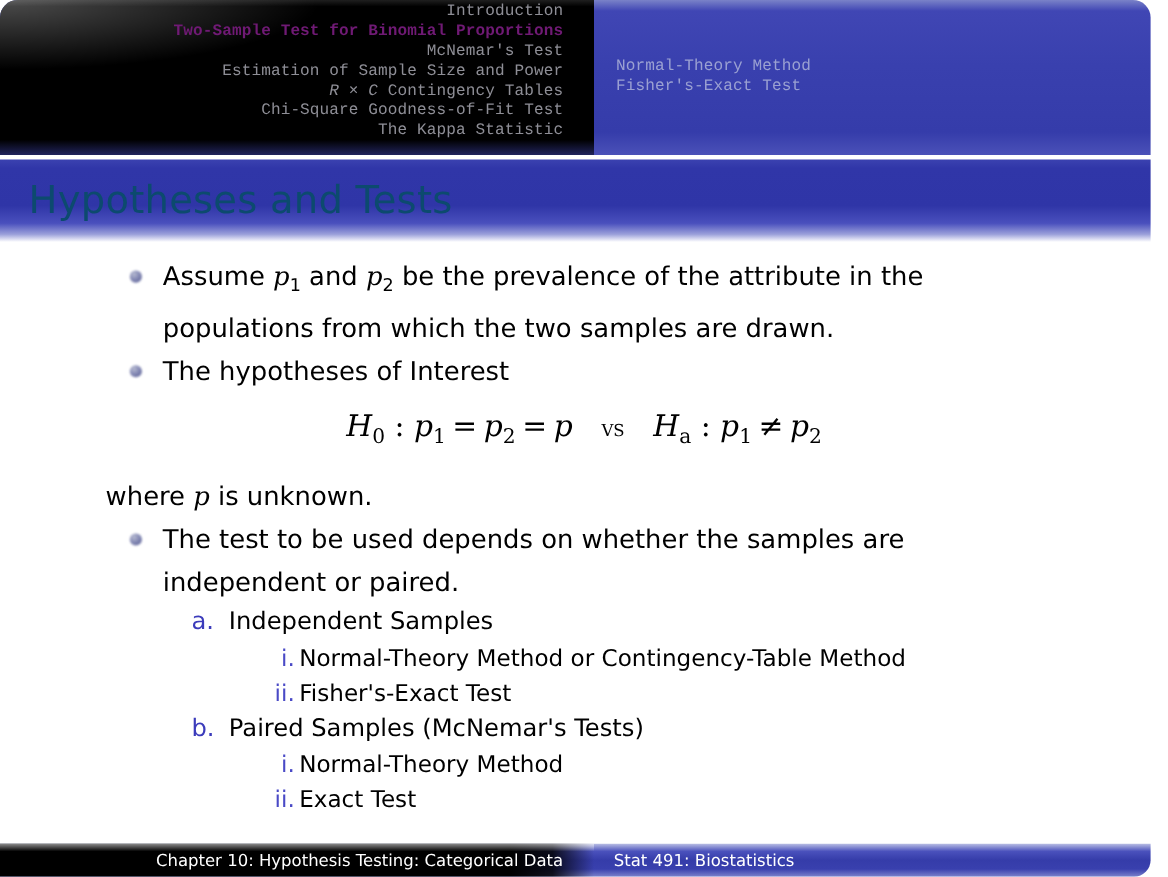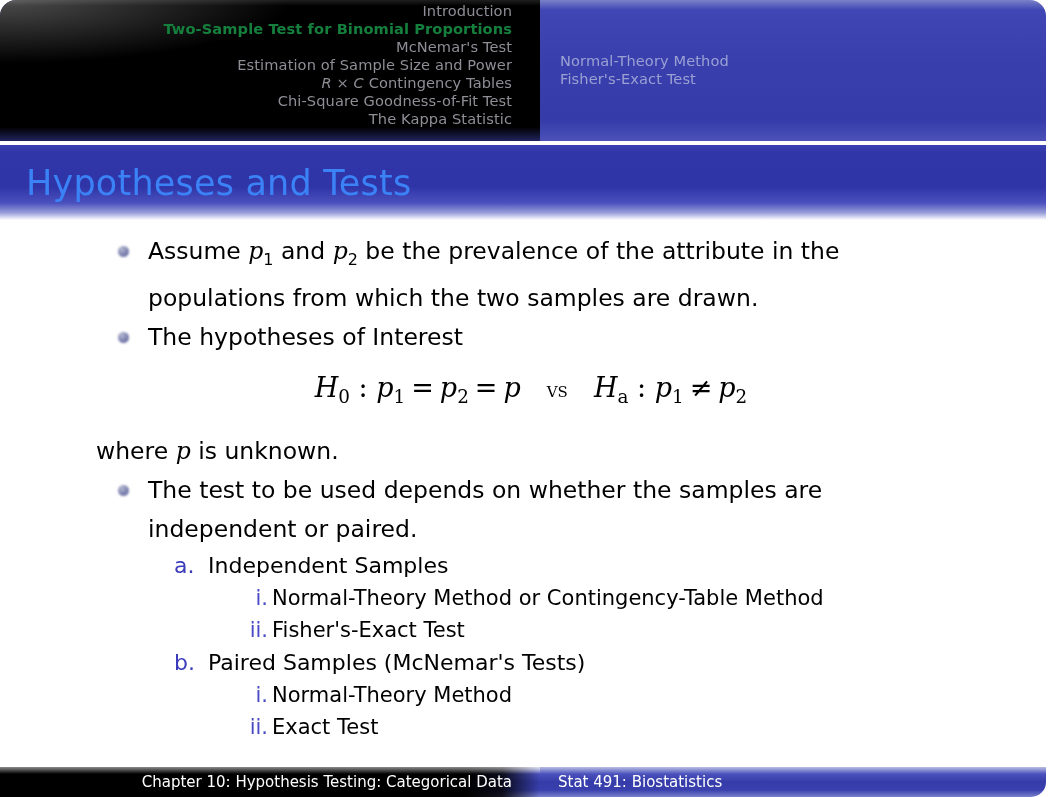--- a/index.html
+++ b/index.html
@@ -15,20 +15,21 @@
     font-family: "DejaVu Sans", sans-serif;
   }
 
   
   #header {
     position: absolute;
     left: 0;
     top: 0;
     width: 1062px;
     height: 145px;
+    font-family: Liberation Mono, monospace;
   }
   
   #header-blue {
     position: absolute;
     left: 0;
     top: 0;
     width: 1046px;
     height: 141px;
     border-top-right-radius: 16px;
     border-top-left-radius: 16px;
@@ -72,21 +73,21 @@
     width: 512px;
     text-align: right;
     font-size: 14.6px;
     line-height: 18px;
     color: #8e8e96;
     letter-spacing: 0.1px;
     white-space: nowrap;
   }
   #nav-sections .nav-item { display: block; }
   #nav-sections .nav-item.active {
-    color: #15803d;
+    color: #701a75;
     font-weight: bold;
   }
   #nav-sections .ital { font-style: italic; margin-left: 41px; }
 
   #nav-subsections {
     position: absolute;
     left: 560px;
     top: 52px;
     font-size: 14.6px;
     line-height: 18px;
@@ -109,21 +110,21 @@
         #2f35a7 42px,
         #4a50bd 58px,
         #9ba0da 68px,
         #ffffff 75px);
   }
   #title-text {
     position: absolute;
     left: 26px;
     top: 163px;
     font-size: 35px;
-    color: #3b82f6;
+    color: #0c4a6e;
     letter-spacing: 0.2px;
     font-weight: normal;
   }
 
   
   #content {
     position: absolute;
     left: 0;
     top: 232px;
     width: 1062px;

